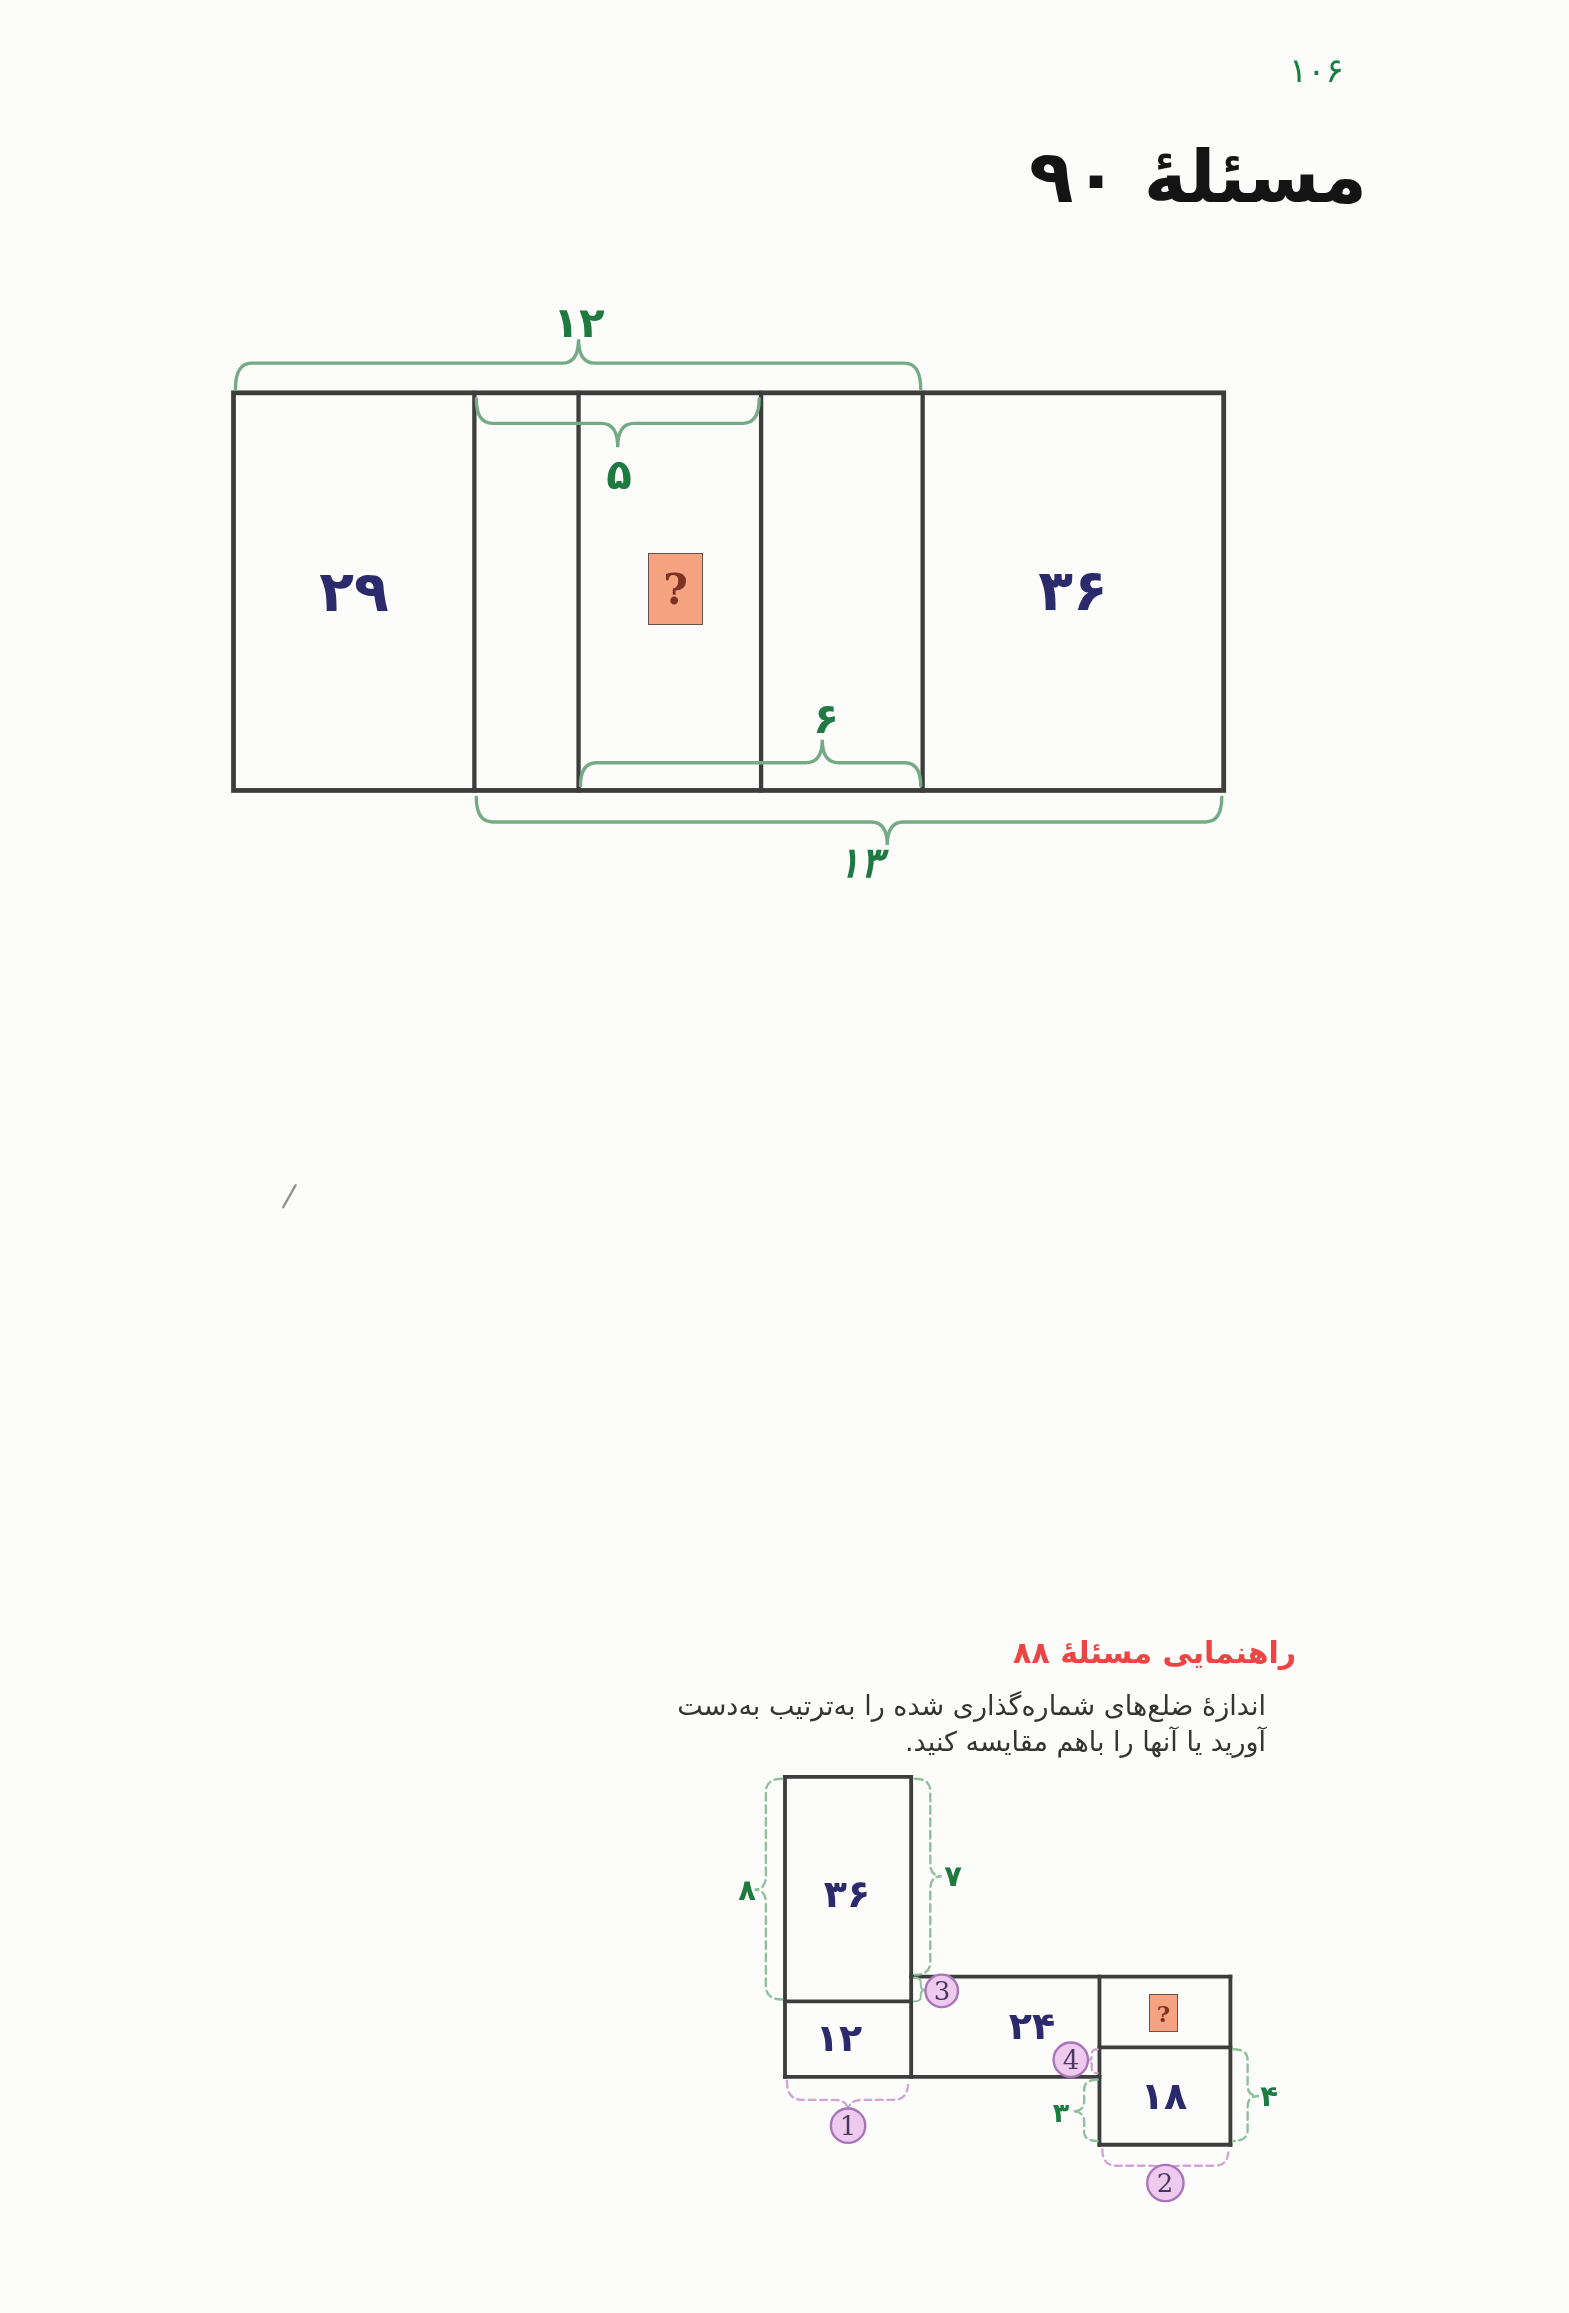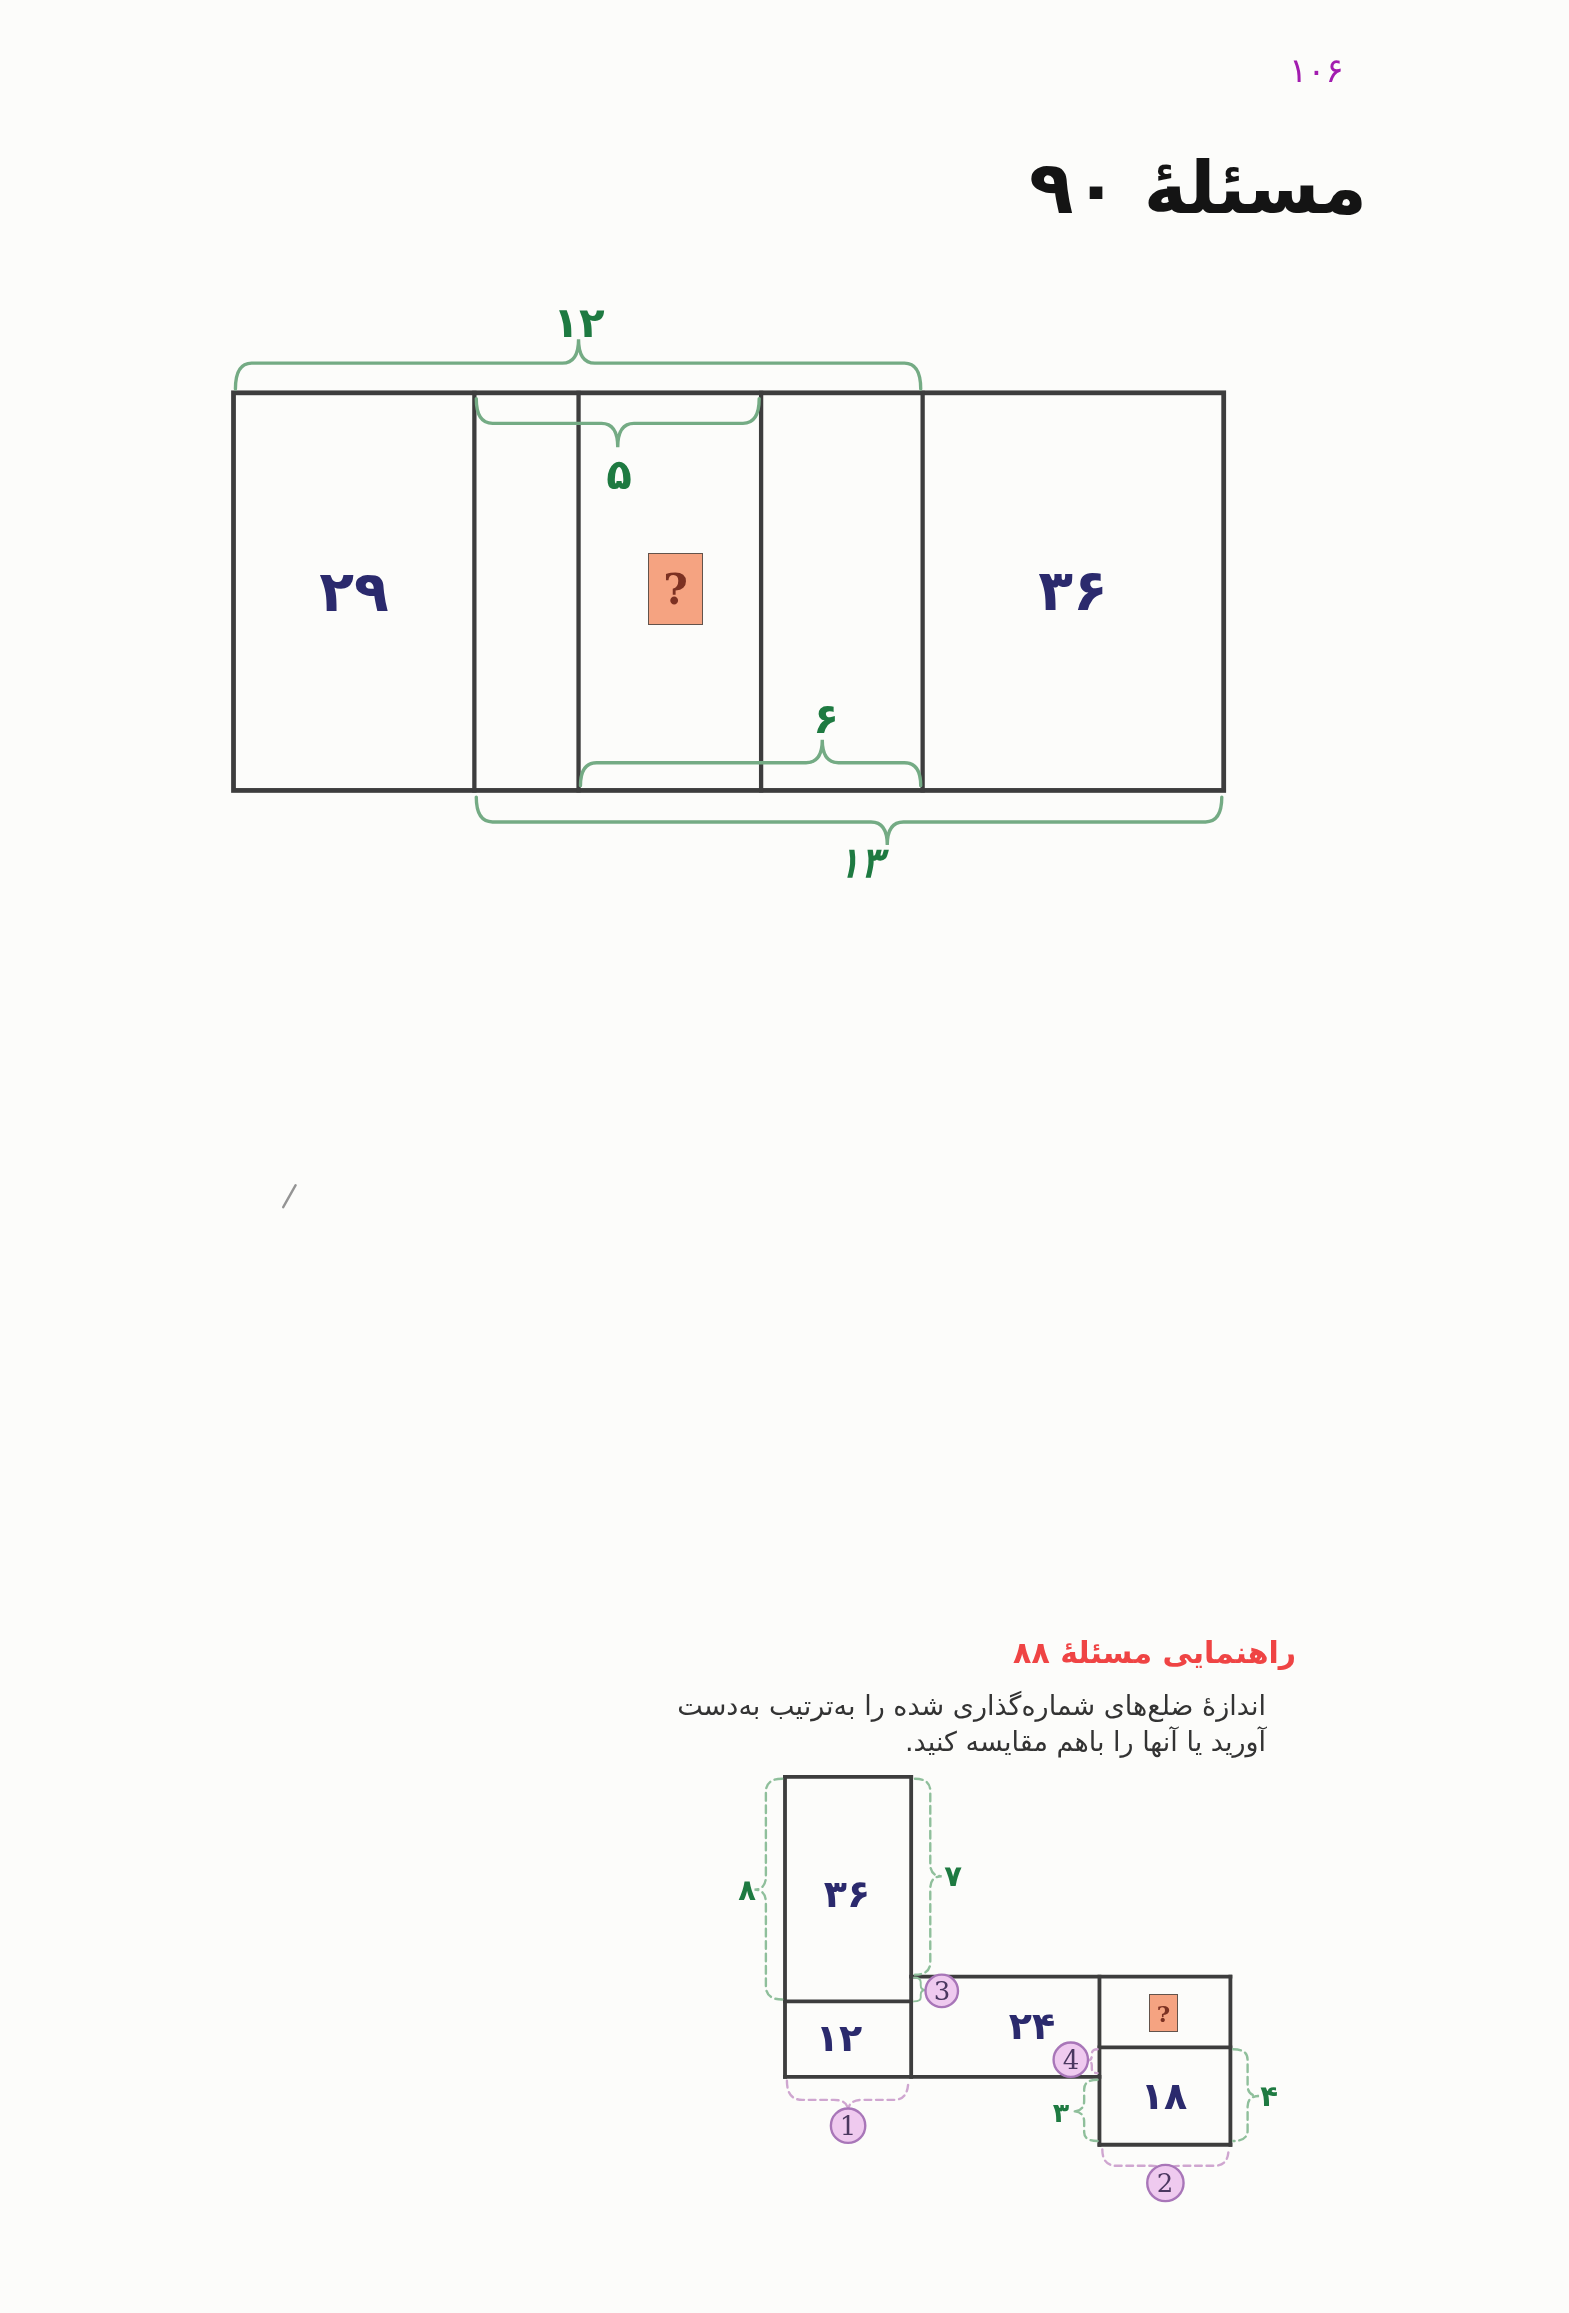--- a/index.html
+++ b/index.html
@@ -2,22 +2,22 @@
 <html><head>
 <meta charset="utf-8">
 <style>
   html,body{margin:0;padding:0;}
   body{width:1570px;height:2313px;overflow:hidden;}
   .page{position:relative;width:1570px;height:2313px;background:#fcfcfa;font-family:"DejaVu Sans",sans-serif;}
   .lbl{position:absolute;transform:translate(-50%,-50%);font-family:"DejaVu Sans",sans-serif;font-weight:bold;white-space:nowrap;line-height:1;}
   .navy{color:#2b2a6d;}
   .green{color:#1e7a41;}
   .fa{direction:rtl;unicode-bidi:embed;}
-  .page-number{position:absolute;left:1289px;top:50px;font-size:34px;color:#a21caf;font-family:"DejaVu Sans",sans-serif;}
-  .page-title{position:absolute;right:203px;top:145px;font-size:73px;font-weight:bold;color:#141414;font-family:"DejaVu Sans",sans-serif;}
+  .page-number{position:absolute;left:1289px;top:50px;font-size:34px;color:#15803d;font-family:"DejaVu Sans",sans-serif;}
+  .page-title{position:absolute;right:203px;top:134px;font-size:73px;font-weight:bold;color:#141414;font-family:"DejaVu Sans",sans-serif;}
   .qbox{position:absolute;display:flex;align-items:center;justify-content:center;background:#f5a381;border:1.9px solid #63534b;font-family:"DejaVu Serif",serif;font-weight:bold;color:#7c3122;}
   .qbox-main{left:648px;top:553px;width:53px;height:70px;font-size:42px;}
   .qbox-hint{left:1149px;top:1994px;width:27px;height:36px;font-size:23px;border-width:1.4px;}
   .hint-heading{position:absolute;right:274px;top:1635px;font-size:30px;font-weight:bold;color:#ef4444;}
   .hint-line{position:absolute;right:304px;font-size:27px;color:#333;}
   .circle-digit{position:absolute;transform:translate(-50%,-50%);font-family:"DejaVu Serif",serif;font-size:26px;color:#4b3860;line-height:1;}
   svg{position:absolute;left:0;top:0;}
 </style>
 </head>
 <body>

